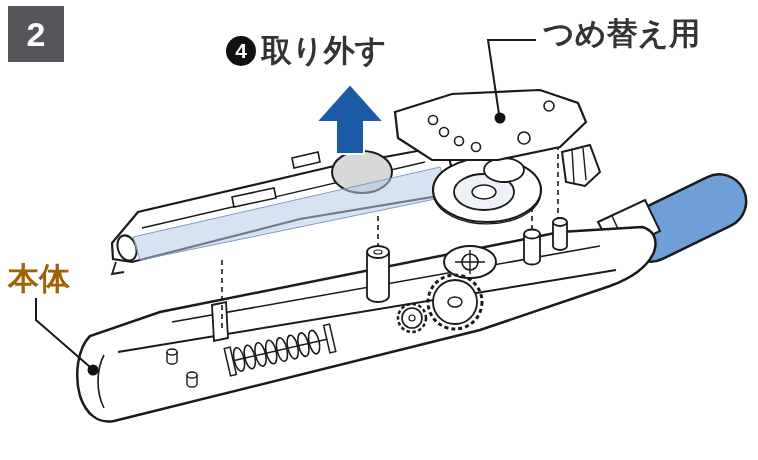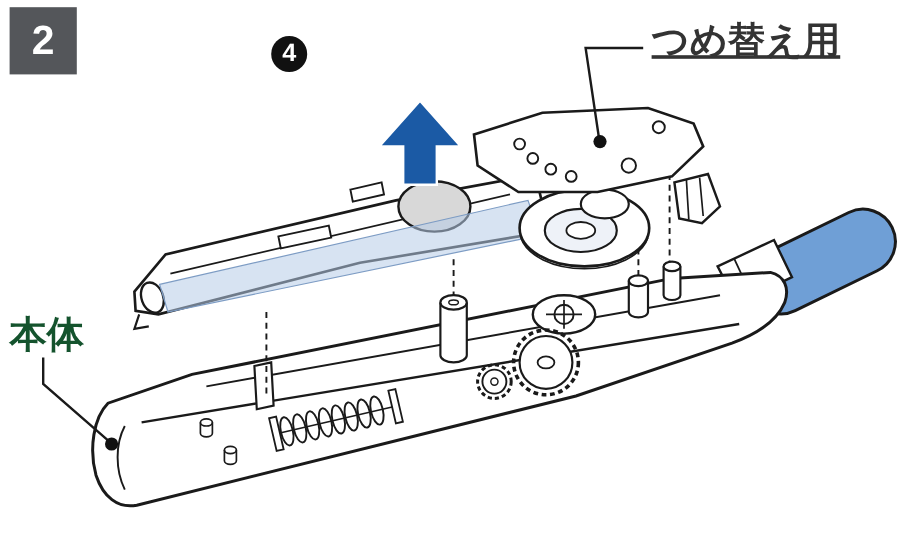--- a/index.html
+++ b/index.html
@@ -54,27 +54,27 @@
   }
   .label-refill {
     position: absolute;
     left: 543px; top: 16px;
     font-size: 31px;
     font-weight: 600;
     line-height: 1.18;
     color: #333333;
     white-space: nowrap;
   }
-  .label-refill span { display: block; text-decoration: underline; }
+  .label-refill span { display: block; }
   .label-body {
     position: absolute;
     left: 8px; top: 258px;
     font-size: 31px;
     font-weight: 600;
-    color: #14532d;
+    color: #a16207;
     white-space: nowrap;
   }
 </style>
 </head>
 <body>
 
 <div class="stage">
 
   <svg class="illustration" viewBox="0 0 758 460" xmlns="http://www.w3.org/2000/svg">
 
@@ -219,20 +219,21 @@
       <circle cx="93" cy="370" r="5.5" fill="#111111"></circle>
     </g>
   </svg>
 
   <div class="step-badge">
     <span>2</span>
   </div>
 
   <div class="instruction">
     <span class="circle-num">4</span>
+    <span>取り外す</span>
   </div>
 
   <div class="label-refill">
     <span>つめ替え用</span>
   </div>
 
   <div class="label-body">
     <span>本体</span>
   </div>
 

